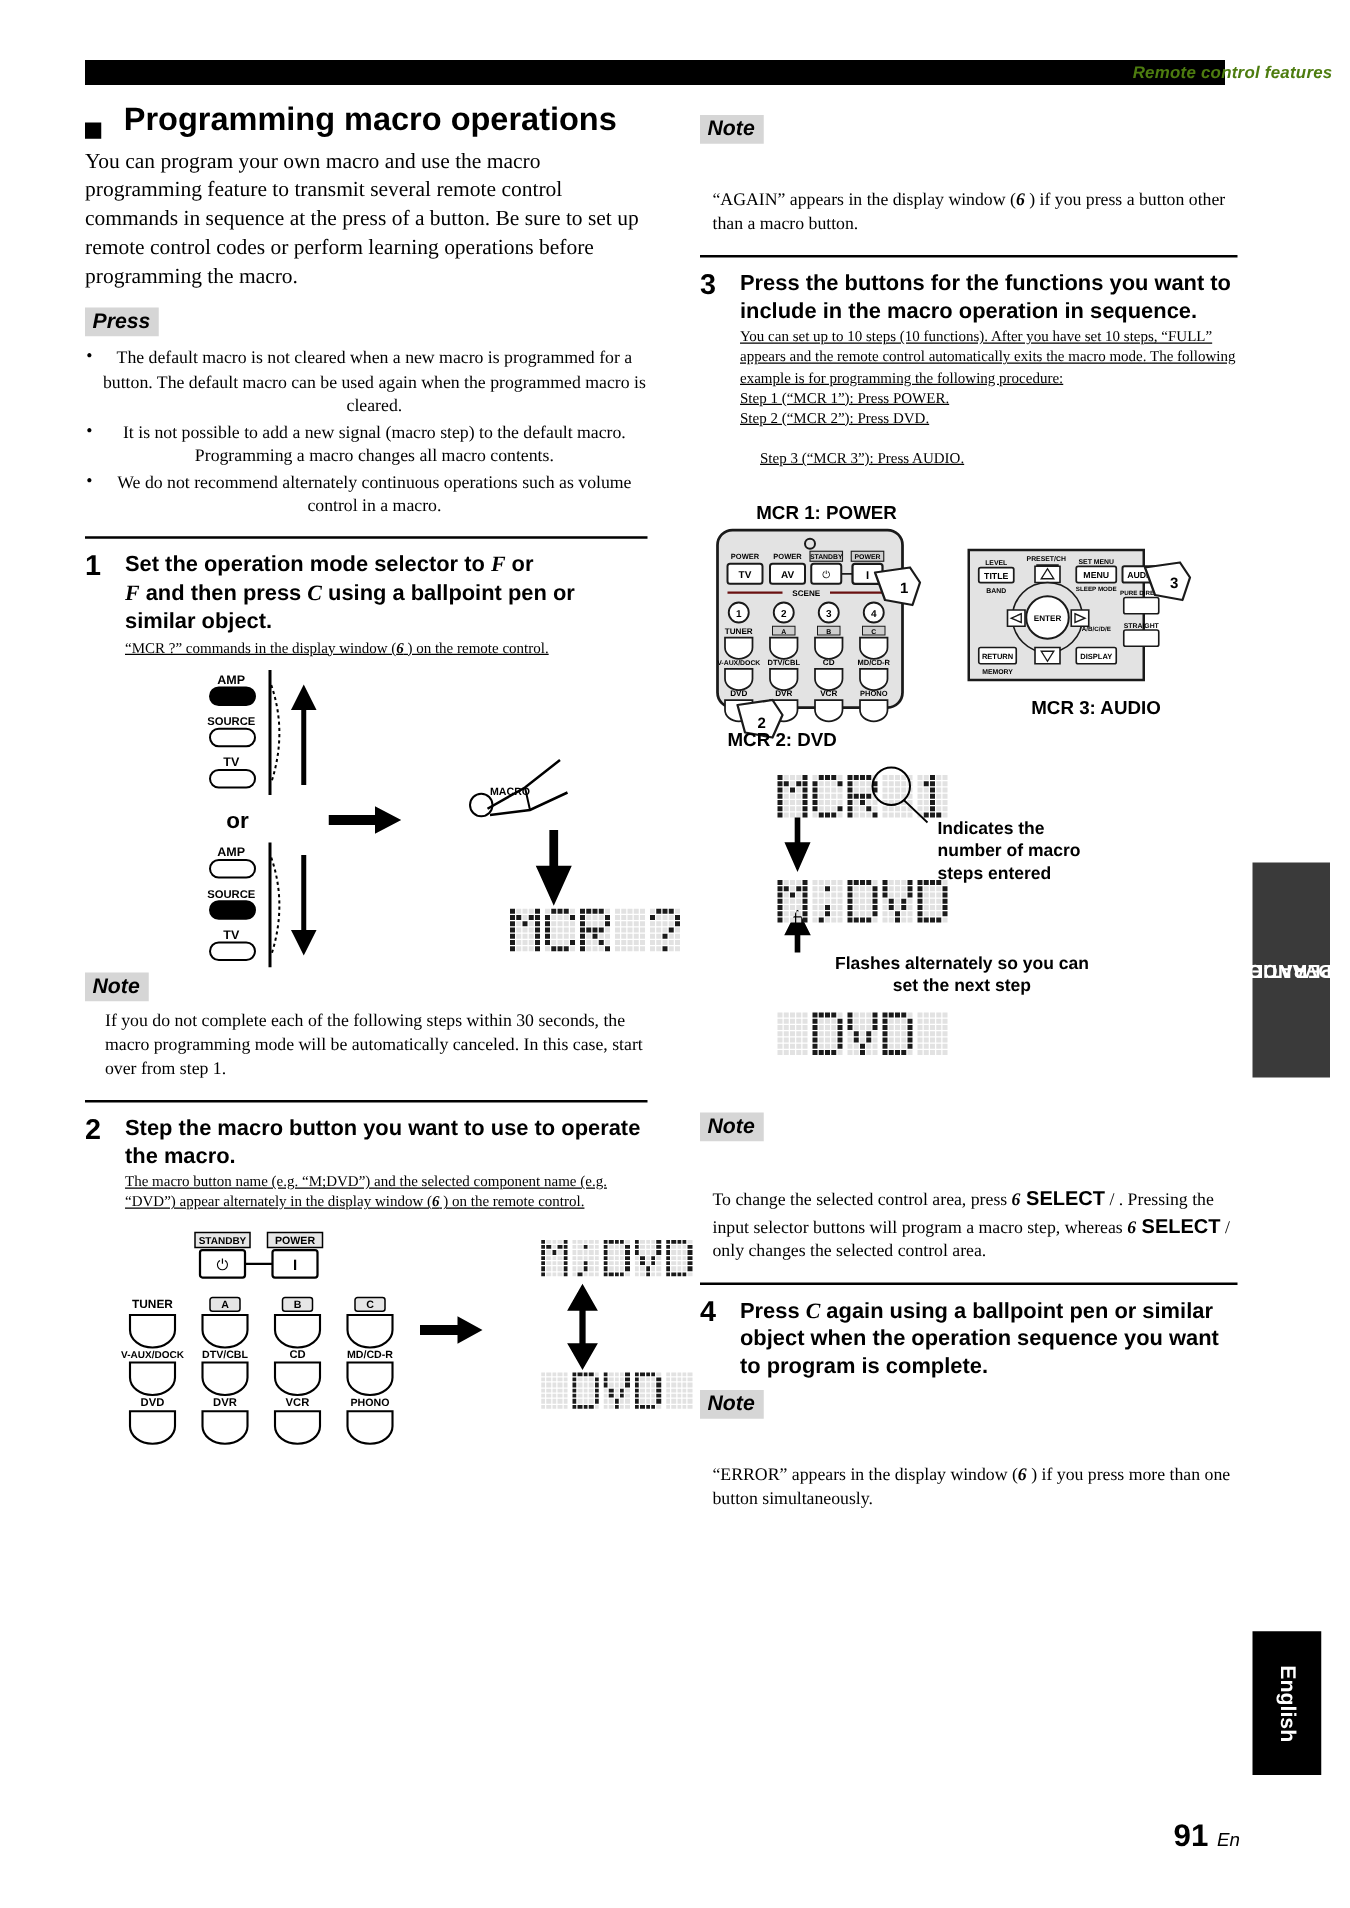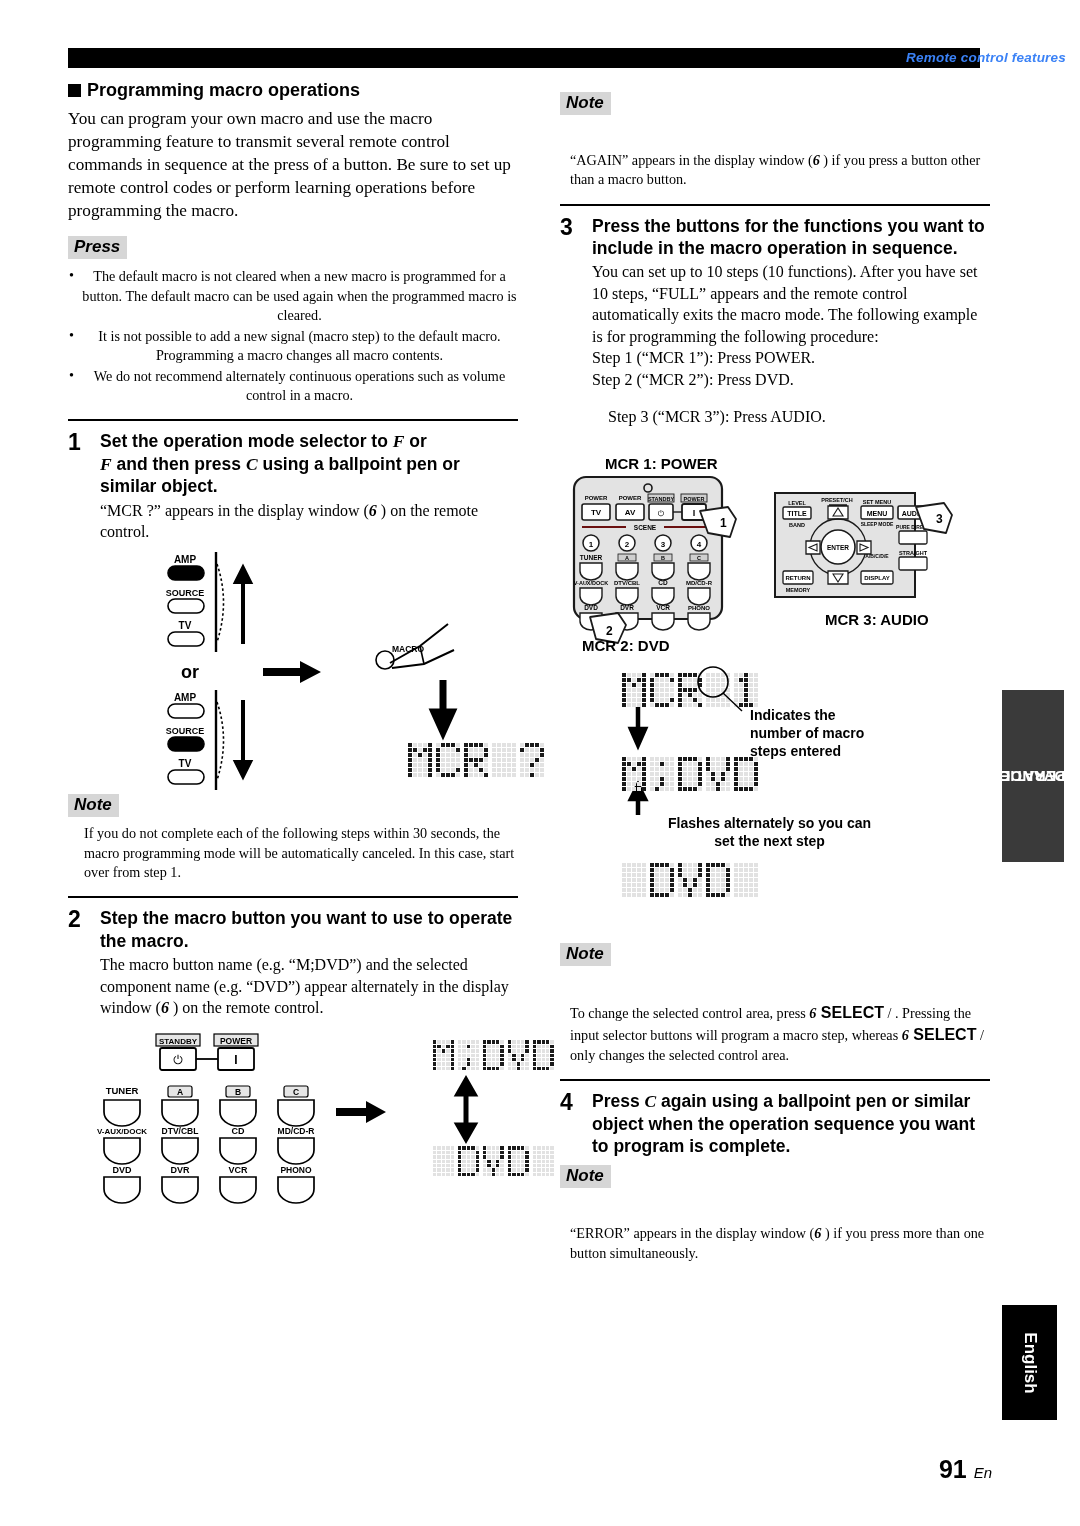--- a/index.html
+++ b/index.html
@@ -13,34 +13,34 @@
     overflow:hidden;
   }
 
   
   .header-bar{
     position:absolute; left:68px; top:48px; width:912px; height:20px;
     background:#000;
   }
   .header-title{
     position:absolute; right:14px; top:50px;
-    color:#3b82f6; font-family:"Liberation Sans", sans-serif;
+    color:#4d7c0f; font-family:"Liberation Sans", sans-serif;
     font-weight:bold; font-style:italic; font-size:13.5px;
     letter-spacing:.2px;
   }
 
   
   .col-left{ position:absolute; left:68px; top:80px; width:450px; }
   .col-right{ position:absolute; left:560px; top:88px; width:430px; }
 
   
   .sec-head{
     font-family:"Liberation Sans", sans-serif;
-    font-weight:bold; font-size:18px;
-    margin:0 0 6px 0; display:flex; align-items:center; gap:6px;
+    font-weight:bold; font-size:26px;
+    margin:0 0 6px 0; display:flex; align-items:flex-end; gap:18px;
   }
   .sec-head .sq{ width:13px; height:13px; background:#000; display:inline-block; }
   .body-p{ font-size:17.2px; line-height:1.34; margin:0 0 4px 0; }
 
   .notes-badge, .note-badge{
     display:inline-block; background:#d6d6d6;
     font-family:"Liberation Sans", sans-serif;
     font-weight:bold; font-style:italic; font-size:17px;
     padding:1px 7px 2px 6px;
   }
@@ -60,21 +60,21 @@
   .step{ display:flex; margin-top:9px; }
   .step-num{
     font-family:"Liberation Sans", sans-serif; font-weight:bold;
     font-size:23px; width:32px; flex:none; line-height:1.08;
   }
   .step-txt{ flex:1; }
   .step-title{
     font-family:"Liberation Sans", sans-serif; font-weight:bold;
     font-size:17.5px; line-height:1.28; margin:0;
   }
-  .step-body{ font-size:16px; line-height:1.34; margin:2px 0 0 0; }
+  .step-body{ font-size:12px; line-height:1.34; margin:2px 0 0 0;text-decoration:underline; }
   .sym{ font-family:"Liberation Serif", serif; font-weight:bold; font-style:italic; }
 
   
   .fig{ position:relative; }
 
   
   .tab-adv{
     position:absolute; left:1002px; top:690px; width:62px; height:172px;
     background:#3a3a3a;
   }
@@ -145,21 +145,21 @@
     <li>We do not recommend alternately continuous operations such as volume control in a macro.</li>
   </ul>
 
   <div class="rule"></div>
 
   
   <div class="step">
     <div class="step-num">1</div>
     <div class="step-txt">
       <p class="step-title"><span>Set the operation mode selector to </span><span class="sym">F</span><span>   or </span><br><span class="sym">F</span><span>           and then press </span><span class="sym">C</span><span>           using a ballpoint pen or similar object.</span></p>
-      <p class="step-body"><span>“MCR ?” appears in the display window (</span><span class="sym">6</span><span> ) on the remote control.</span></p>
+      <p class="step-body"><span>“MCR ?” commands in the display window (</span><span class="sym">6</span><span> ) on the remote control.</span></p>
     </div>
   </div>
 
   
   <div class="fig" style="height:240px; margin-top:8px;">
     <svg width="450" height="240" viewBox="0 0 450 240">
 
       <g transform="translate(100,2)">
         <text x="17" y="11" class="lbl" font-size="10" text-anchor="middle" fill="#000">AMP</text>
         <rect x="0" y="14" width="36" height="14" rx="7" fill="#000" stroke="#000" stroke-width="1.6"></rect>

